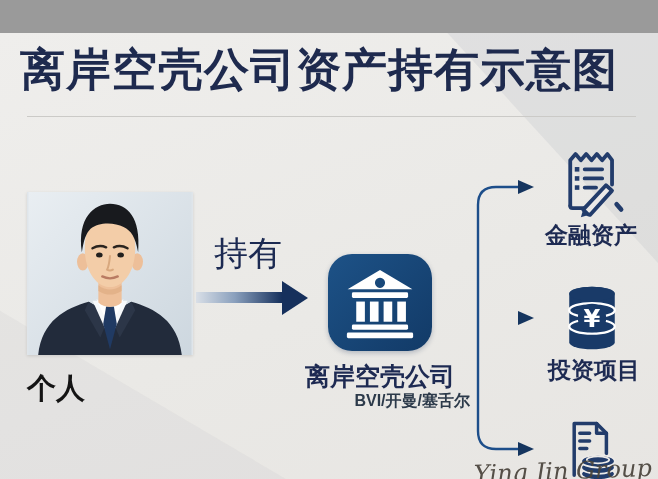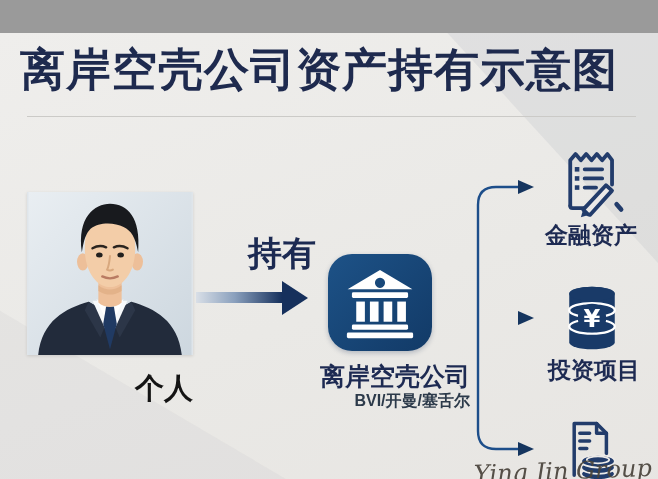--- a/index.html
+++ b/index.html
@@ -37,46 +37,46 @@
     background:#cbcac7;
   }
   .photo{
     position:absolute;left:27px;top:159px;width:166px;height:163px;
     box-shadow:0 1px 3px rgba(0,0,0,0.12);
     overflow:hidden;background:#dfe5ea;
   }
   .photo svg{display:block;width:100%;height:100%;}
   .person-label{
     position:absolute;left:27px;top:336px;width:166px;
-    text-align:right;font-size:29px;font-weight:900;color:#141414;
+    text-align:left;font-size:29px;font-weight:900;color:#141414;
   }
   .relation-label{
     position:absolute;left:214px;top:198px;width:102px;
-    text-align:right;font-size:34px;font-weight:700;color:#1c2a52;
+    text-align:left;font-size:34px;font-weight:400;color:#1c2a52;
   }
   .holds-arrow{position:absolute;left:196px;top:248px;width:116px;height:34px;}
   .holds-arrow .shaft{
     position:absolute;left:0;top:11px;width:86px;height:11px;
     background:linear-gradient(to right,#d9dfe7 0%,#8aa0bd 45%,#16305c 100%);
   }
   .holds-arrow .head{
     position:absolute;left:86px;top:0;width:0;height:0;
     border-top:17px solid transparent;border-bottom:17px solid transparent;
     border-left:26px solid #16305c;
   }
   .company-icon{
     position:absolute;left:328px;top:221px;width:104px;height:97px;
     border-radius:24px;
     background:linear-gradient(135deg,#1d5287 0%,#123a67 100%);
     box-shadow:0 2px 5px rgba(20,40,80,0.25);
     display:flex;align-items:center;justify-content:center;
   }
   .company-name{
     position:absolute;left:290px;top:327px;width:180px;
-    text-align:right;font-size:25px;font-weight:900;color:#1d2a52;
+    text-align:center;font-size:25px;font-weight:900;color:#1d2a52;
     white-space:nowrap;
   }
   .company-sub{
     position:absolute;left:290px;top:358px;width:180px;
     text-align:right;font-size:16px;font-weight:600;color:#2c3a4a;
     white-space:nowrap;
   }
   .connector{position:absolute;left:0;top:0;width:658px;height:479px;pointer-events:none;}
   .asset-icon{position:absolute;}
   .asset-label{

